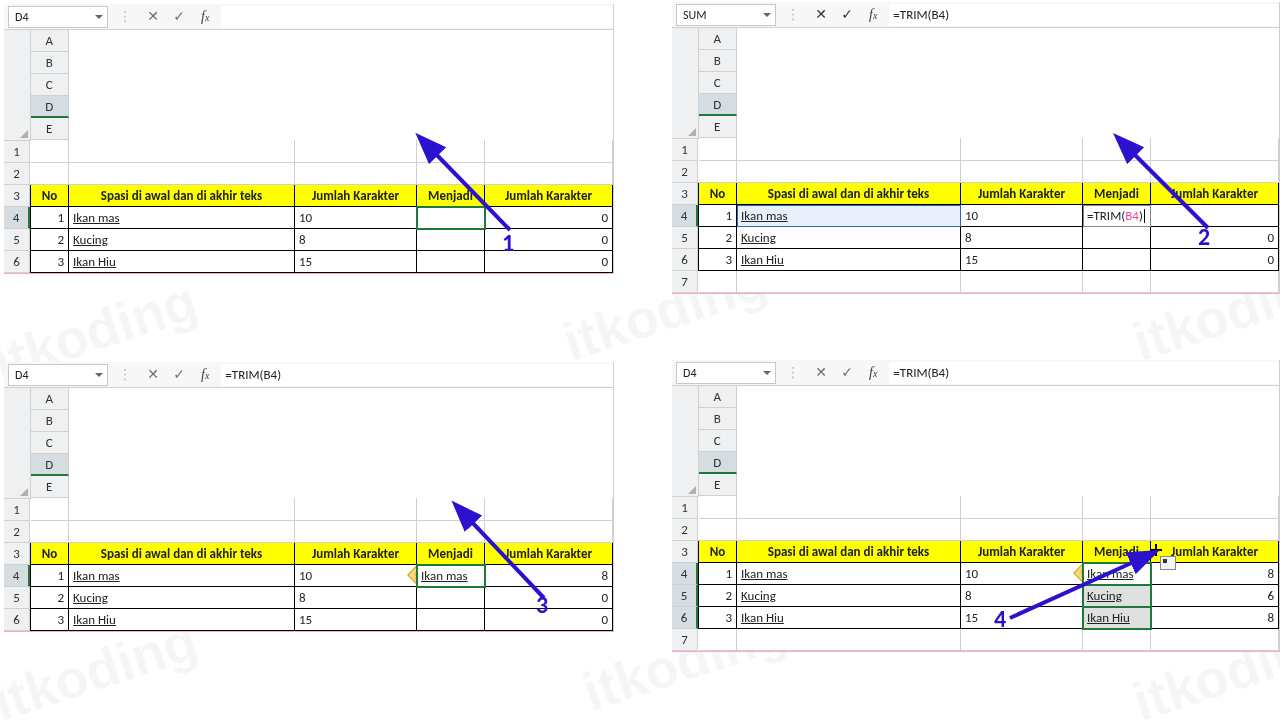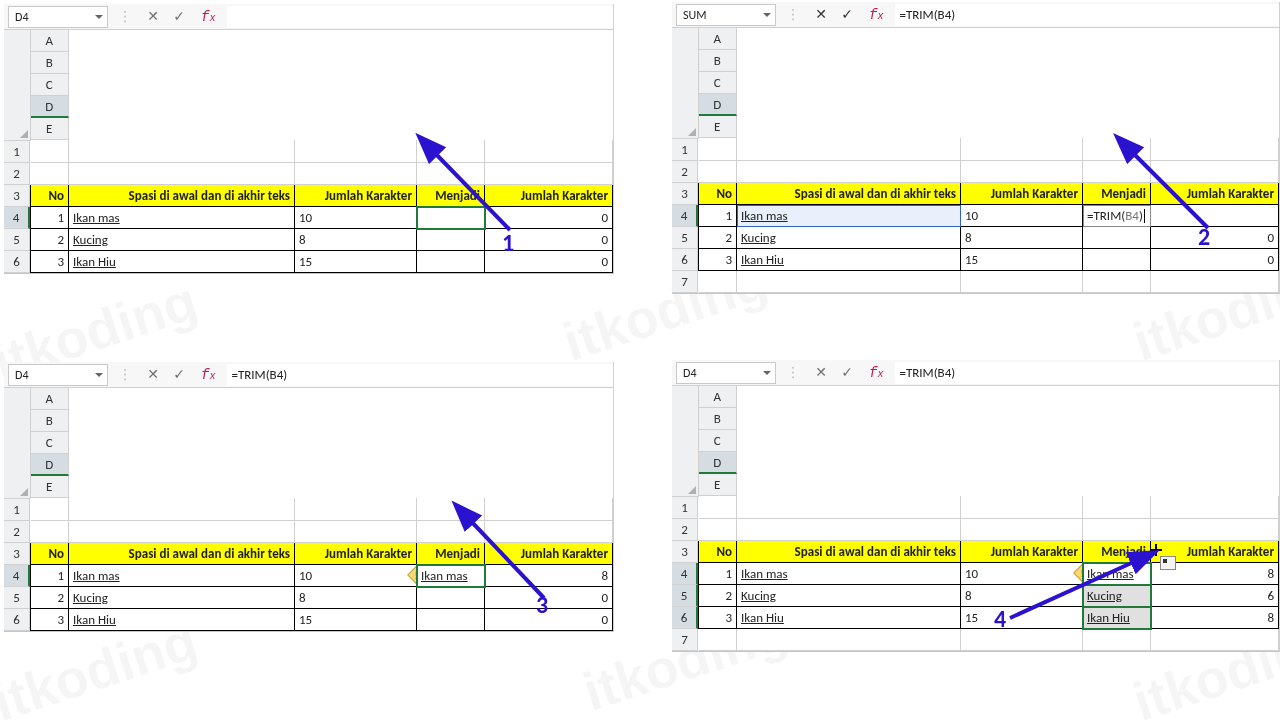--- a/index.html
+++ b/index.html
@@ -62,22 +62,22 @@
   }
   .fbar .btn {
     width: 20px; height: 20px;
     display: flex; align-items:center; justify-content:center;
     color: #707070;
     font-size: 14px;
     cursor: pointer;
   }
   .fx {
     font-style: italic;
-    font-family: Liberation Mono, monospace;
-    color: #be185d;
+    font-family: Liberation Serif, serif;
+    color: #404040;
     font-size: 14px;
     padding: 0 6px;
   }
   .fbar .formula {
     flex: 1;
     height: 22px;
     background: #fff;
     display: flex; align-items:center;
     padding-left: 4px;
     font-size: 13px;
@@ -127,21 +127,21 @@
     height: 22px;
     padding: 0 4px;
     font-size: 13px;
     white-space: nowrap;
     overflow: hidden;
   }
   .hdr-row td.bordered {
     background: #ffff00;
     border: 1px solid #000;
     font-weight: 700;
-    text-align: right;
+    text-align: center;
   }
   td.bordered {
     border: 1px solid #000 !important;
   }
   td.r { text-align: right; }
   td.u { text-decoration: underline; }
   .sel-cell {
     outline: 2px solid #1f7a3a;
     outline-offset: -1px;
     position: relative;
@@ -195,21 +195,21 @@
     width:12px;height:12px;
   }
   .plus-cursor::before,.plus-cursor::after{
     content:"";position:absolute;background:#000;
   }
   .plus-cursor::before{left:5px;top:0;width:2px;height:12px;}
   .plus-cursor::after{top:5px;left:0;height:2px;width:12px;}
   .text-cursor{
     display:inline-block;width:1px;height:14px;background:#000;vertical-align:middle;margin-left:1px;
   }
-  .ref-b4{ color:#737373; }
+  .ref-b4{ color:#ec4899; }
 </style>
 </head>
 <body>
 
 <div class="watermark" style="left:-10px; top:300px;">itkoding</div>
 <div class="watermark" style="left:280px; top:80px;">itkoding</div>
 <div class="watermark" style="left:560px; top:280px;">itkoding</div>
 <div class="watermark" style="left:860px; top:80px;">itkoding</div>
 <div class="watermark" style="left:-10px; top:640px;">itkoding</div>
 <div class="watermark" style="left:280px; top:440px;">itkoding</div>

